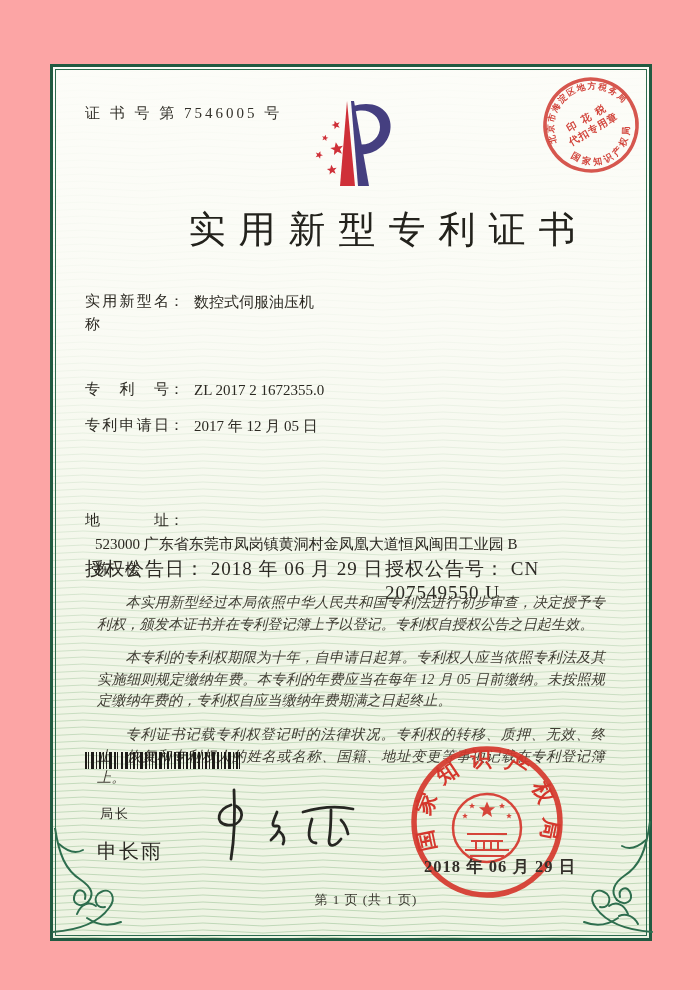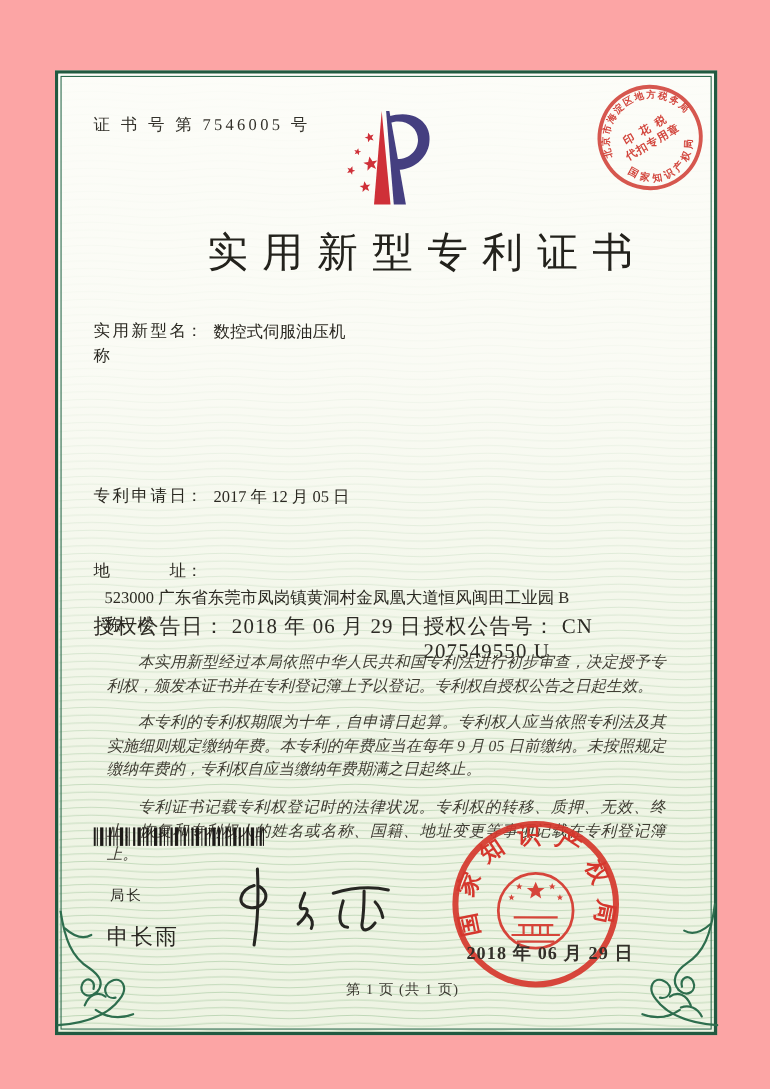--- a/index.html
+++ b/index.html
@@ -125,41 +125,44 @@
         <path transform="translate(20,59) scale(0.40) rotate(20)" d="M0,-10 L2.9,-3.1 L9.5,-3.1 L4.2,1.2 L5.9,8.1 L0,4 L-5.9,8.1 L-4.2,1.2 L-9.5,-3.1 L-2.9,-3.1 Z"></path>
         <path transform="translate(33,74) scale(0.52) rotate(-8)" d="M0,-10 L2.9,-3.1 L9.5,-3.1 L4.2,1.2 L5.9,8.1 L0,4 L-5.9,8.1 L-4.2,1.2 L-9.5,-3.1 L-2.9,-3.1 Z"></path>
       </g>
     </svg>
 
     <div class="title">实用新型专利证书</div>
 
     <div class="field-row" style="top:290px;">
       <span class="flabel">实用新型名称</span><span class="fcolon">：</span><span class="fvalue">数控式伺服油压机</span>
     </div>
-    <div class="field-row" style="top:440px;">
+    <div class="field-row" style="top:378px;">
+      <span class="flabel">专利号</span><span class="fcolon">：</span><span class="fvalue">ZL 2017 2 1672355.0</span>
+    </div>
+    <div class="field-row" style="top:414px;">
       <span class="flabel">专利申请日</span><span class="fcolon">：</span><span class="fvalue">2017 年 12 月 05 日</span>
     </div>
     <div class="field-row" style="top:509px;">
       <span class="flabel">地址</span><span class="fcolon">：</span><span class="fvalue">523000 广东省东莞市凤岗镇黄洞村金凤凰大道恒风闽田工业园 B 栋一楼</span>
     </div>
 
     <div class="grant-row">
       <div class="grant-left">
         <span>授权公告日</span><span>：</span>
         <span>2018 年 06 月 29 日</span>
       </div>
       <div class="grant-right">
         <span>授权公告号</span><span>：</span>
         <span>CN 207549550 U</span>
       </div>
     </div>
 
     <div class="paragraphs">
       <p>本实用新型经过本局依照中华人民共和国专利法进行初步审查，决定授予专利权，颁发本证书并在专利登记簿上予以登记。专利权自授权公告之日起生效。</p>
-      <p>本专利的专利权期限为十年，自申请日起算。专利权人应当依照专利法及其实施细则规定缴纳年费。本专利的年费应当在每年 9 月 05 日前缴纳。未按照规定缴纳年费的，专利权自应当缴纳年费期满之日起终止。</p>
+      <p>本专利的专利权期限为十年，自申请日起算。专利权人应当依照专利法及其实施细则规定缴纳年费。本专利的年费应当在每年 12 月 05 日前缴纳。未按照规定缴纳年费的，专利权自应当缴纳年费期满之日起终止。</p>
       <p>专利证书记载专利权登记时的法律状况。专利权的转移、质押、无效、终止、恢复和专利权人的姓名或名称、国籍、地址变更等事项记载在专利登记簿上。</p>
     </div>
 
     <svg class="barcode" width="156" height="17" viewBox="0 0 156 17">
       <g fill="#1d1b18">
         <rect x="0" width="2" height="17"></rect>
           <rect x="3" width="1" height="17"></rect>
           <rect x="6" width="3" height="17"></rect>
         <rect x="11" width="1" height="17"></rect>
           <rect x="14" width="2" height="17"></rect>

